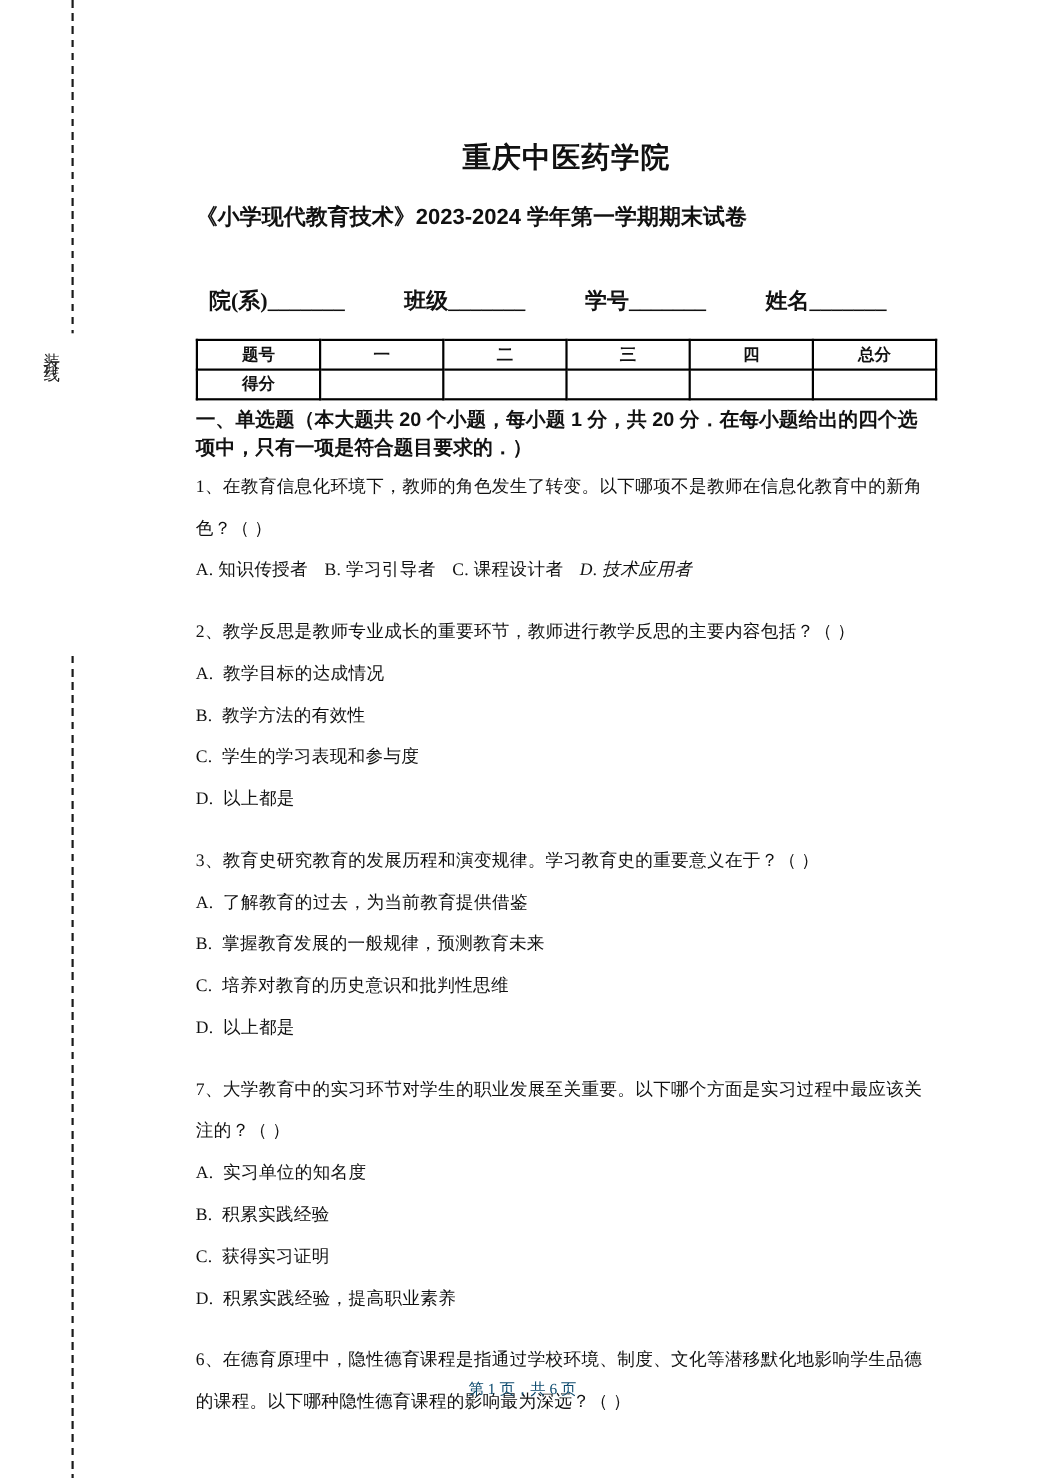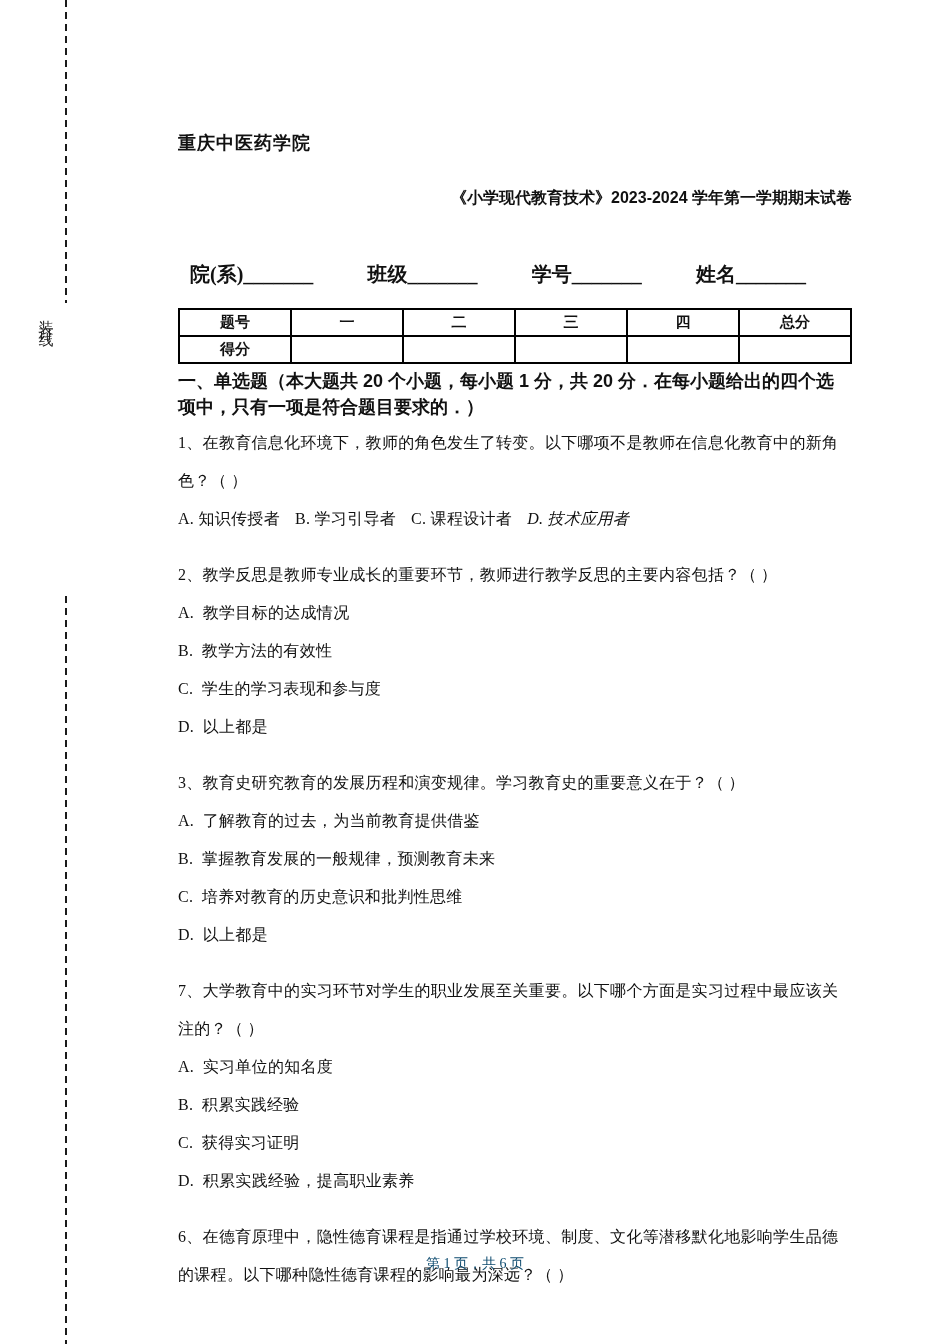--- a/index.html
+++ b/index.html
@@ -37,33 +37,33 @@
 
   .content {
     position: absolute;
     left: 178px;
     top: 0;
     width: 674px;
   }
 
   .school-title {
     margin: 130px 0 0 0;
+    text-align: center;
+    font-family: "Liberation Sans", "DejaVu Sans", sans-serif;
+    font-weight: bold;
+    font-size: 26px;
+    line-height: 26px;
+    letter-spacing: 1px;
+  }
+  .exam-title {
+    margin: 29px 0 0 0;
     text-align: left;
     font-family: "Liberation Sans", "DejaVu Sans", sans-serif;
     font-weight: bold;
-    font-size: 18px;
-    line-height: 26px;
-    letter-spacing: 1px;
-  }
-  .exam-title {
-    margin: 29px 0 0 0;
-    text-align: right;
-    font-family: "Liberation Sans", "DejaVu Sans", sans-serif;
-    font-weight: bold;
-    font-size: 16px;
+    font-size: 20px;
     line-height: 26px;
   }
 
   .student-fields {
     margin-top: 50px;
     padding-left: 12px;
     padding-right: 46px;
     display: flex;
     justify-content: space-between;
     font-size: 20px;

